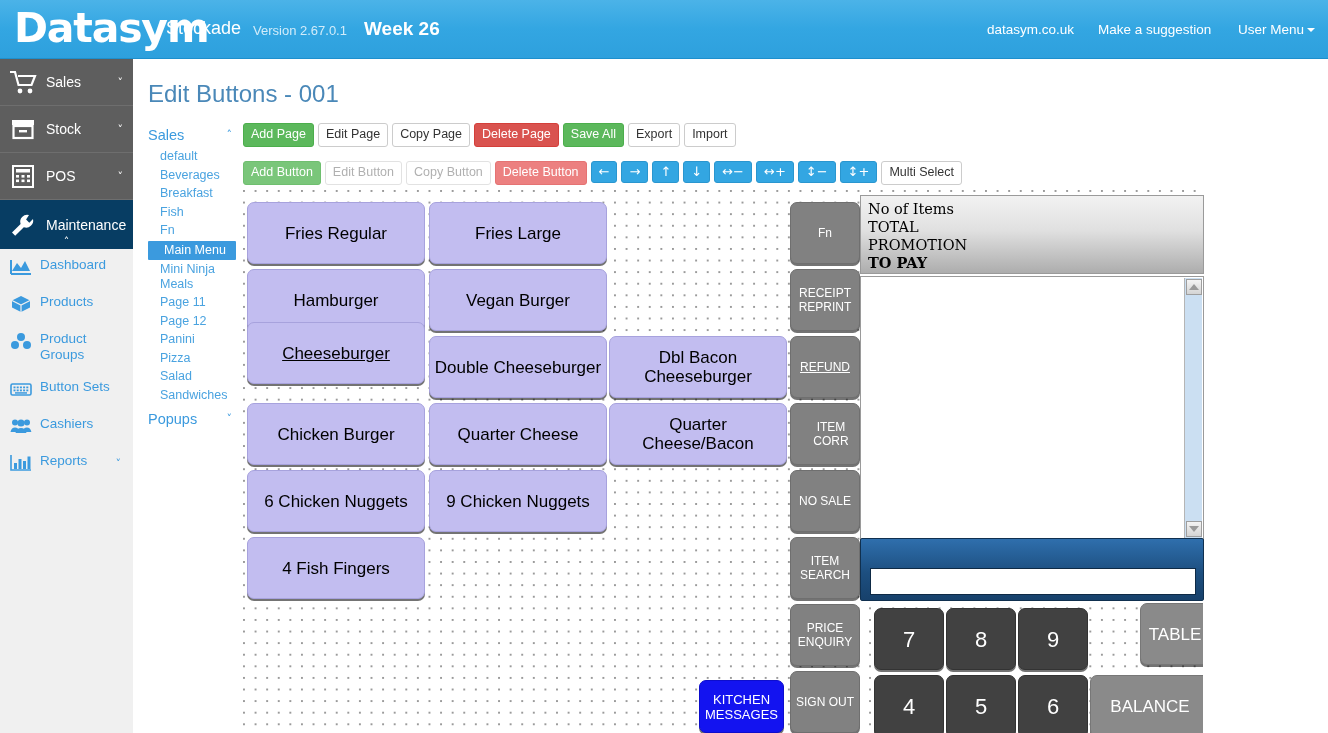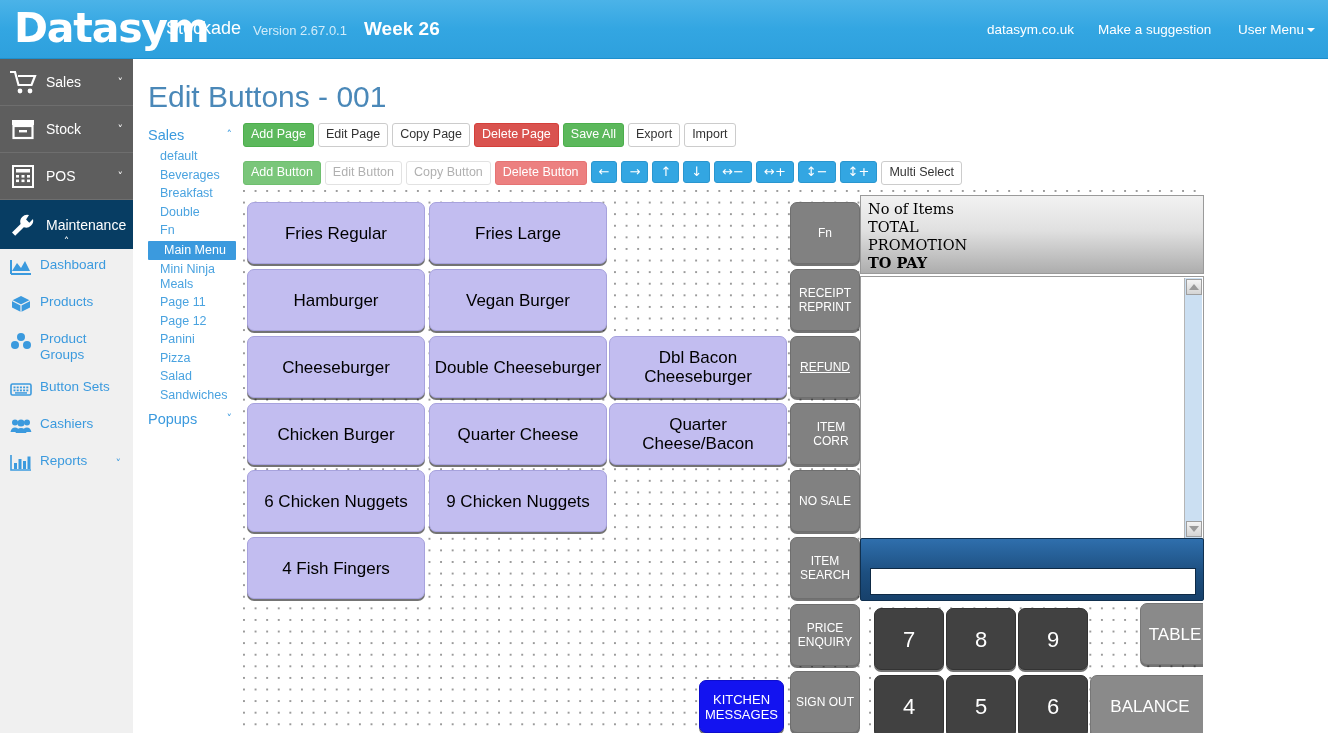--- a/index.html
+++ b/index.html
@@ -83,21 +83,21 @@
     position: absolute; left: 10px; top: 9px; width: 22px; height: 18px;
   }
   .nav-sub .sub-chev {
     position: absolute; right: 12px; top: 11px; font-size: 11px;
     color: #3b9ade; font-family: "DejaVu Sans", sans-serif;
   }
 
   
   #page-title {
     position: absolute; left: 148px; top: 80px;
-    font-size: 30px; color: #4a88b8; font-weight: normal;
+    font-size: 24px; color: #4a88b8; font-weight: normal;
     font-family: "Liberation Sans", sans-serif;
   }
 
   
   #pagetree {
     position: absolute; left: 148px; top: 124px; width: 92px;
   }
   #pagetree .grp {
     position: relative; font-size: 14.5px; color: #3b9ade;
     padding: 3px 0 4px 0;
@@ -380,21 +380,21 @@
 <div id="page-title">Edit Buttons - 001</div>
 
 <div id="pagetree">
   <div class="grp">
     <span>Sales</span>
     <span class="gchev">˄</span>
   </div>
   <div class="leaf">default</div>
   <div class="leaf">Beverages</div>
   <div class="leaf">Breakfast</div>
-  <div class="leaf">Double</div>
+  <div class="leaf">Fish</div>
   <div class="leaf">Fn</div>
   <div class="leaf sel">Main Menu</div>
   <div class="leaf">Mini Ninja Meals</div>
   <div class="leaf">Page 11</div>
   <div class="leaf">Page 12</div>
   <div class="leaf">Panini</div>
   <div class="leaf">Pizza</div>
   <div class="leaf">Salad</div>
   <div class="leaf">Sandwiches</div>
   <div class="grp" style="margin-top:4px;">
@@ -417,21 +417,21 @@
     </div>
     <div class="pbtn prod" style="left: 186px; top: 12px; width: 178px; height: 62px;">
       <span style="padding: 0px 4px;">Fries Large</span>
     </div>
     <div class="pbtn prod" style="left: 4px; top: 79px; width: 178px; height: 62px;">
       <span style="padding: 0px 4px;">Hamburger</span>
     </div>
     <div class="pbtn prod" style="left: 186px; top: 79px; width: 178px; height: 62px;">
       <span style="padding: 0px 4px;">Vegan Burger</span>
     </div>
-    <div class="pbtn prod" style="left: 4px; top: 146px; width: 178px; height: 62px;">
+    <div class="pbtn prod" style="left: 4px; top: 132px; width: 178px; height: 62px; text-decoration: underline;">
       <span style="padding: 0px 4px;">Cheeseburger</span>
     </div>
     <div class="pbtn prod" style="left: 186px; top: 146px; width: 178px; height: 62px;">
       <span style="padding: 0px 4px;">Double Cheeseburger</span>
     </div>
     <div class="pbtn prod" style="left: 366px; top: 146px; width: 178px; height: 62px;">
       <span style="padding: 0px 4px;">Dbl Bacon Cheeseburger</span>
     </div>
     <div class="pbtn prod" style="left: 4px; top: 213px; width: 178px; height: 62px;">
       <span style="padding: 0px 4px;">Chicken Burger</span>

